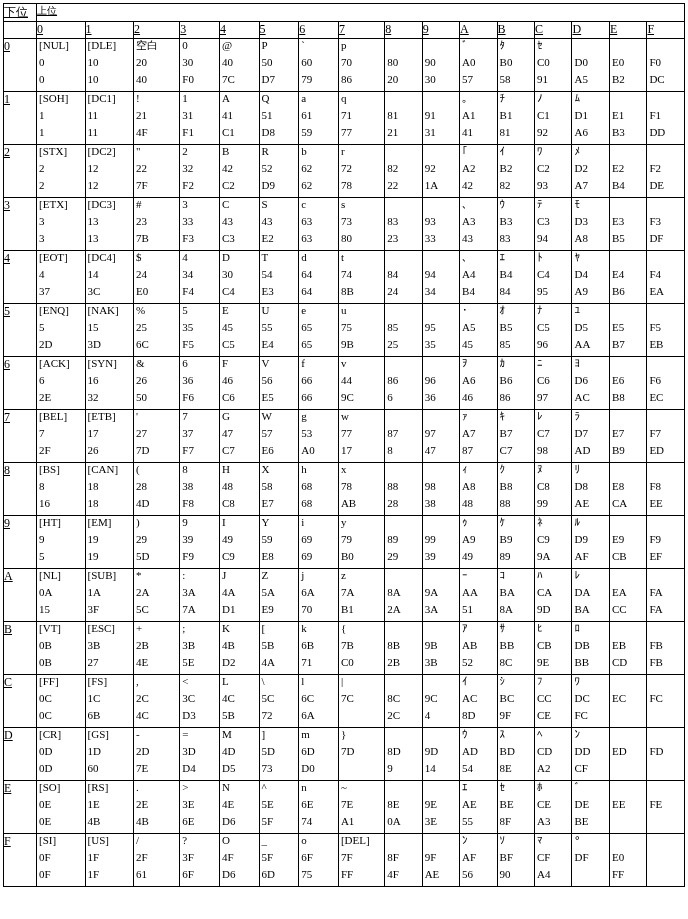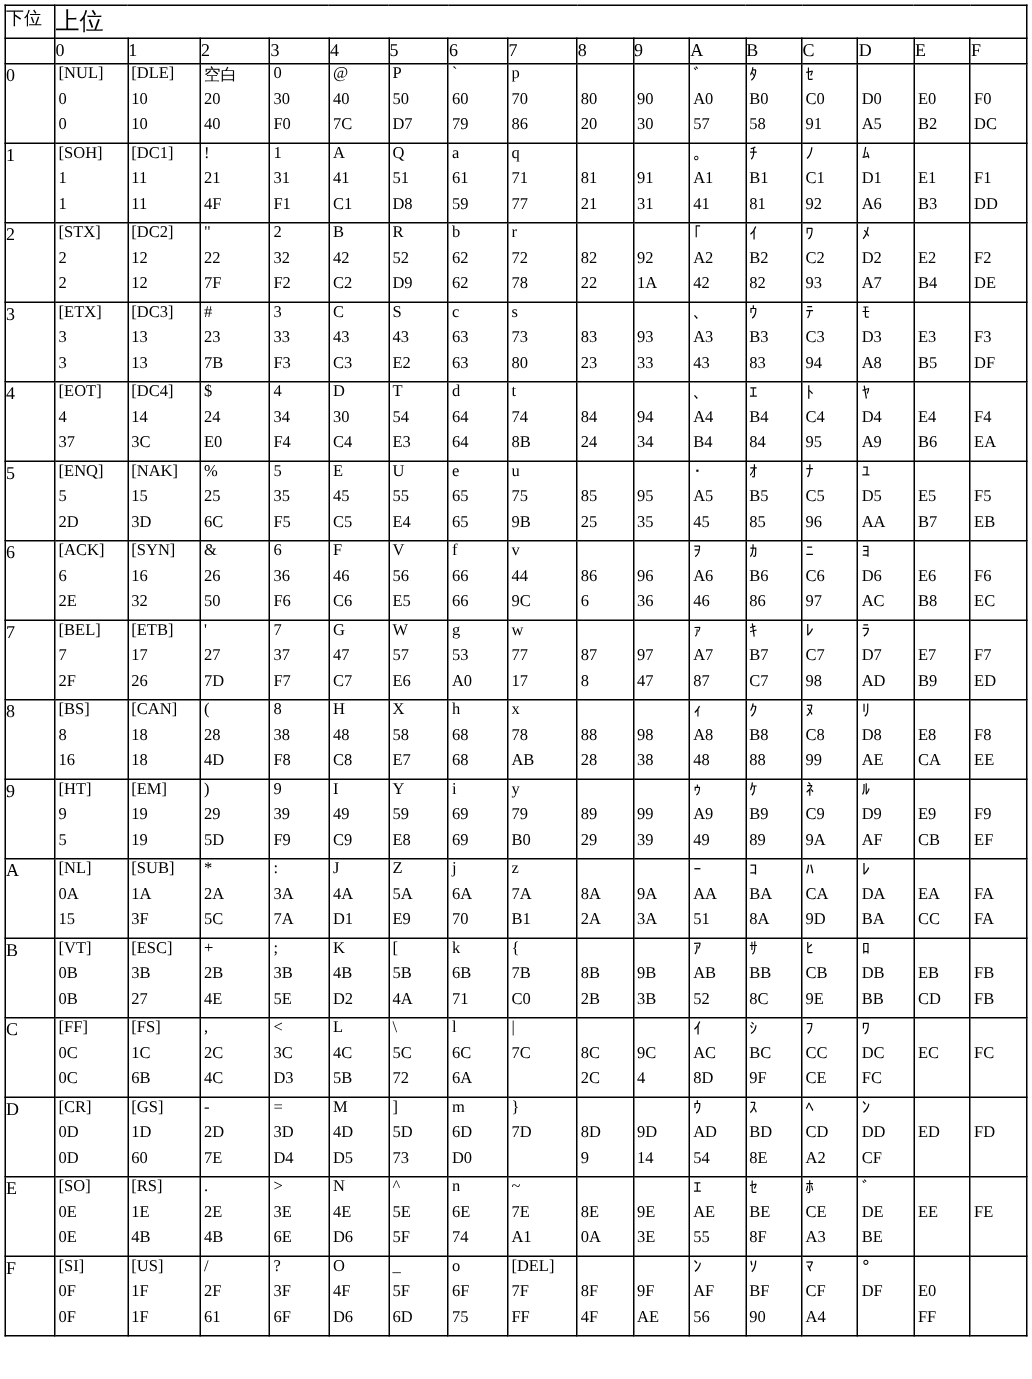--- a/index.html
+++ b/index.html
@@ -9,20 +9,21 @@
   }
   body {
     font-family: "Liberation Serif", serif;
     color: #000000;
   }
   #page {
     position: relative;
     width: 688px;
     height: 919px;
     overflow: hidden;
+    text-decoration: underline;
   }
   table.codechart {
     border-collapse: collapse;
     table-layout: fixed;
     width: 682px;
     margin: 3px 0 0 3px;
     font-size: 11px;
   }
   table.codechart td, table.codechart th {
     border: 1px solid #000000;
@@ -35,21 +36,21 @@
   .corner {
     width: 30px;
     text-align: center;
     vertical-align: middle;
     font-size: 12px;
     height: 16px;
   }
   .hdr-upper {
     text-align: center;
     vertical-align: middle;
-    font-size: 16px;
+    font-size: 10px;
     height: 16px;
   }
   .hdr-col {
     text-align: center;
     vertical-align: middle;
     font-size: 12px;
     height: 16px;
   }
   .rowhdr {
     text-align: center;

